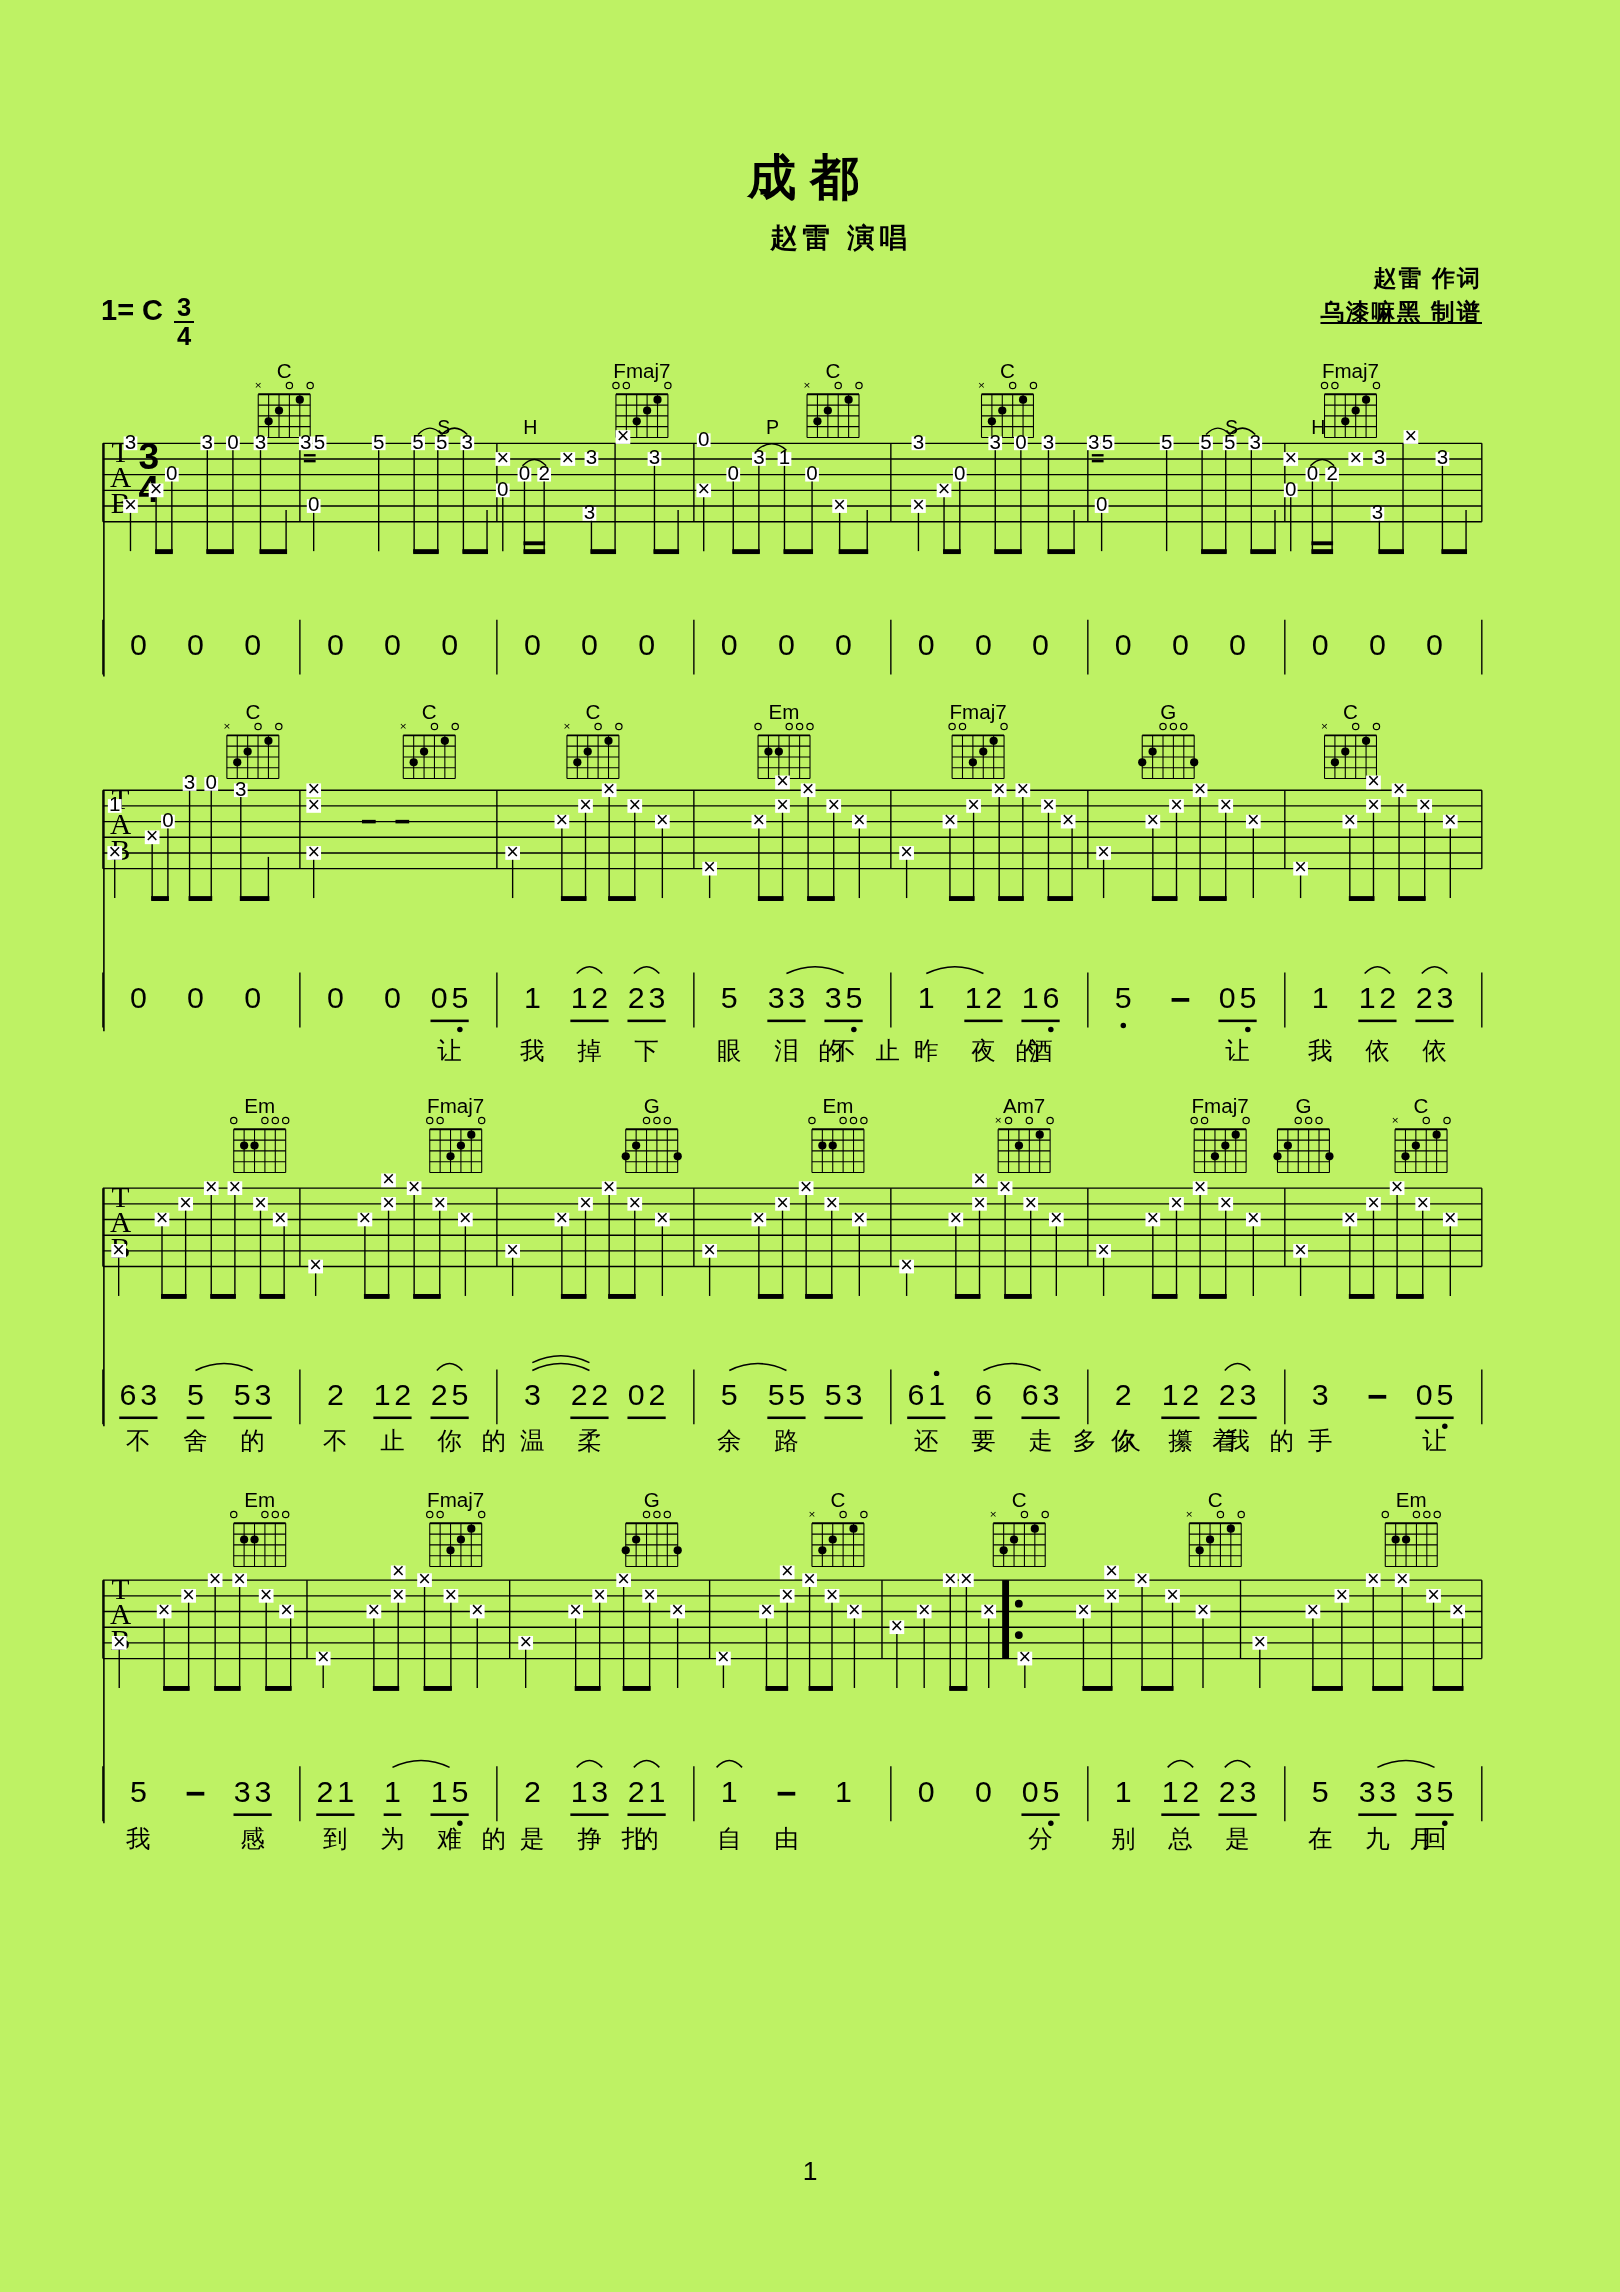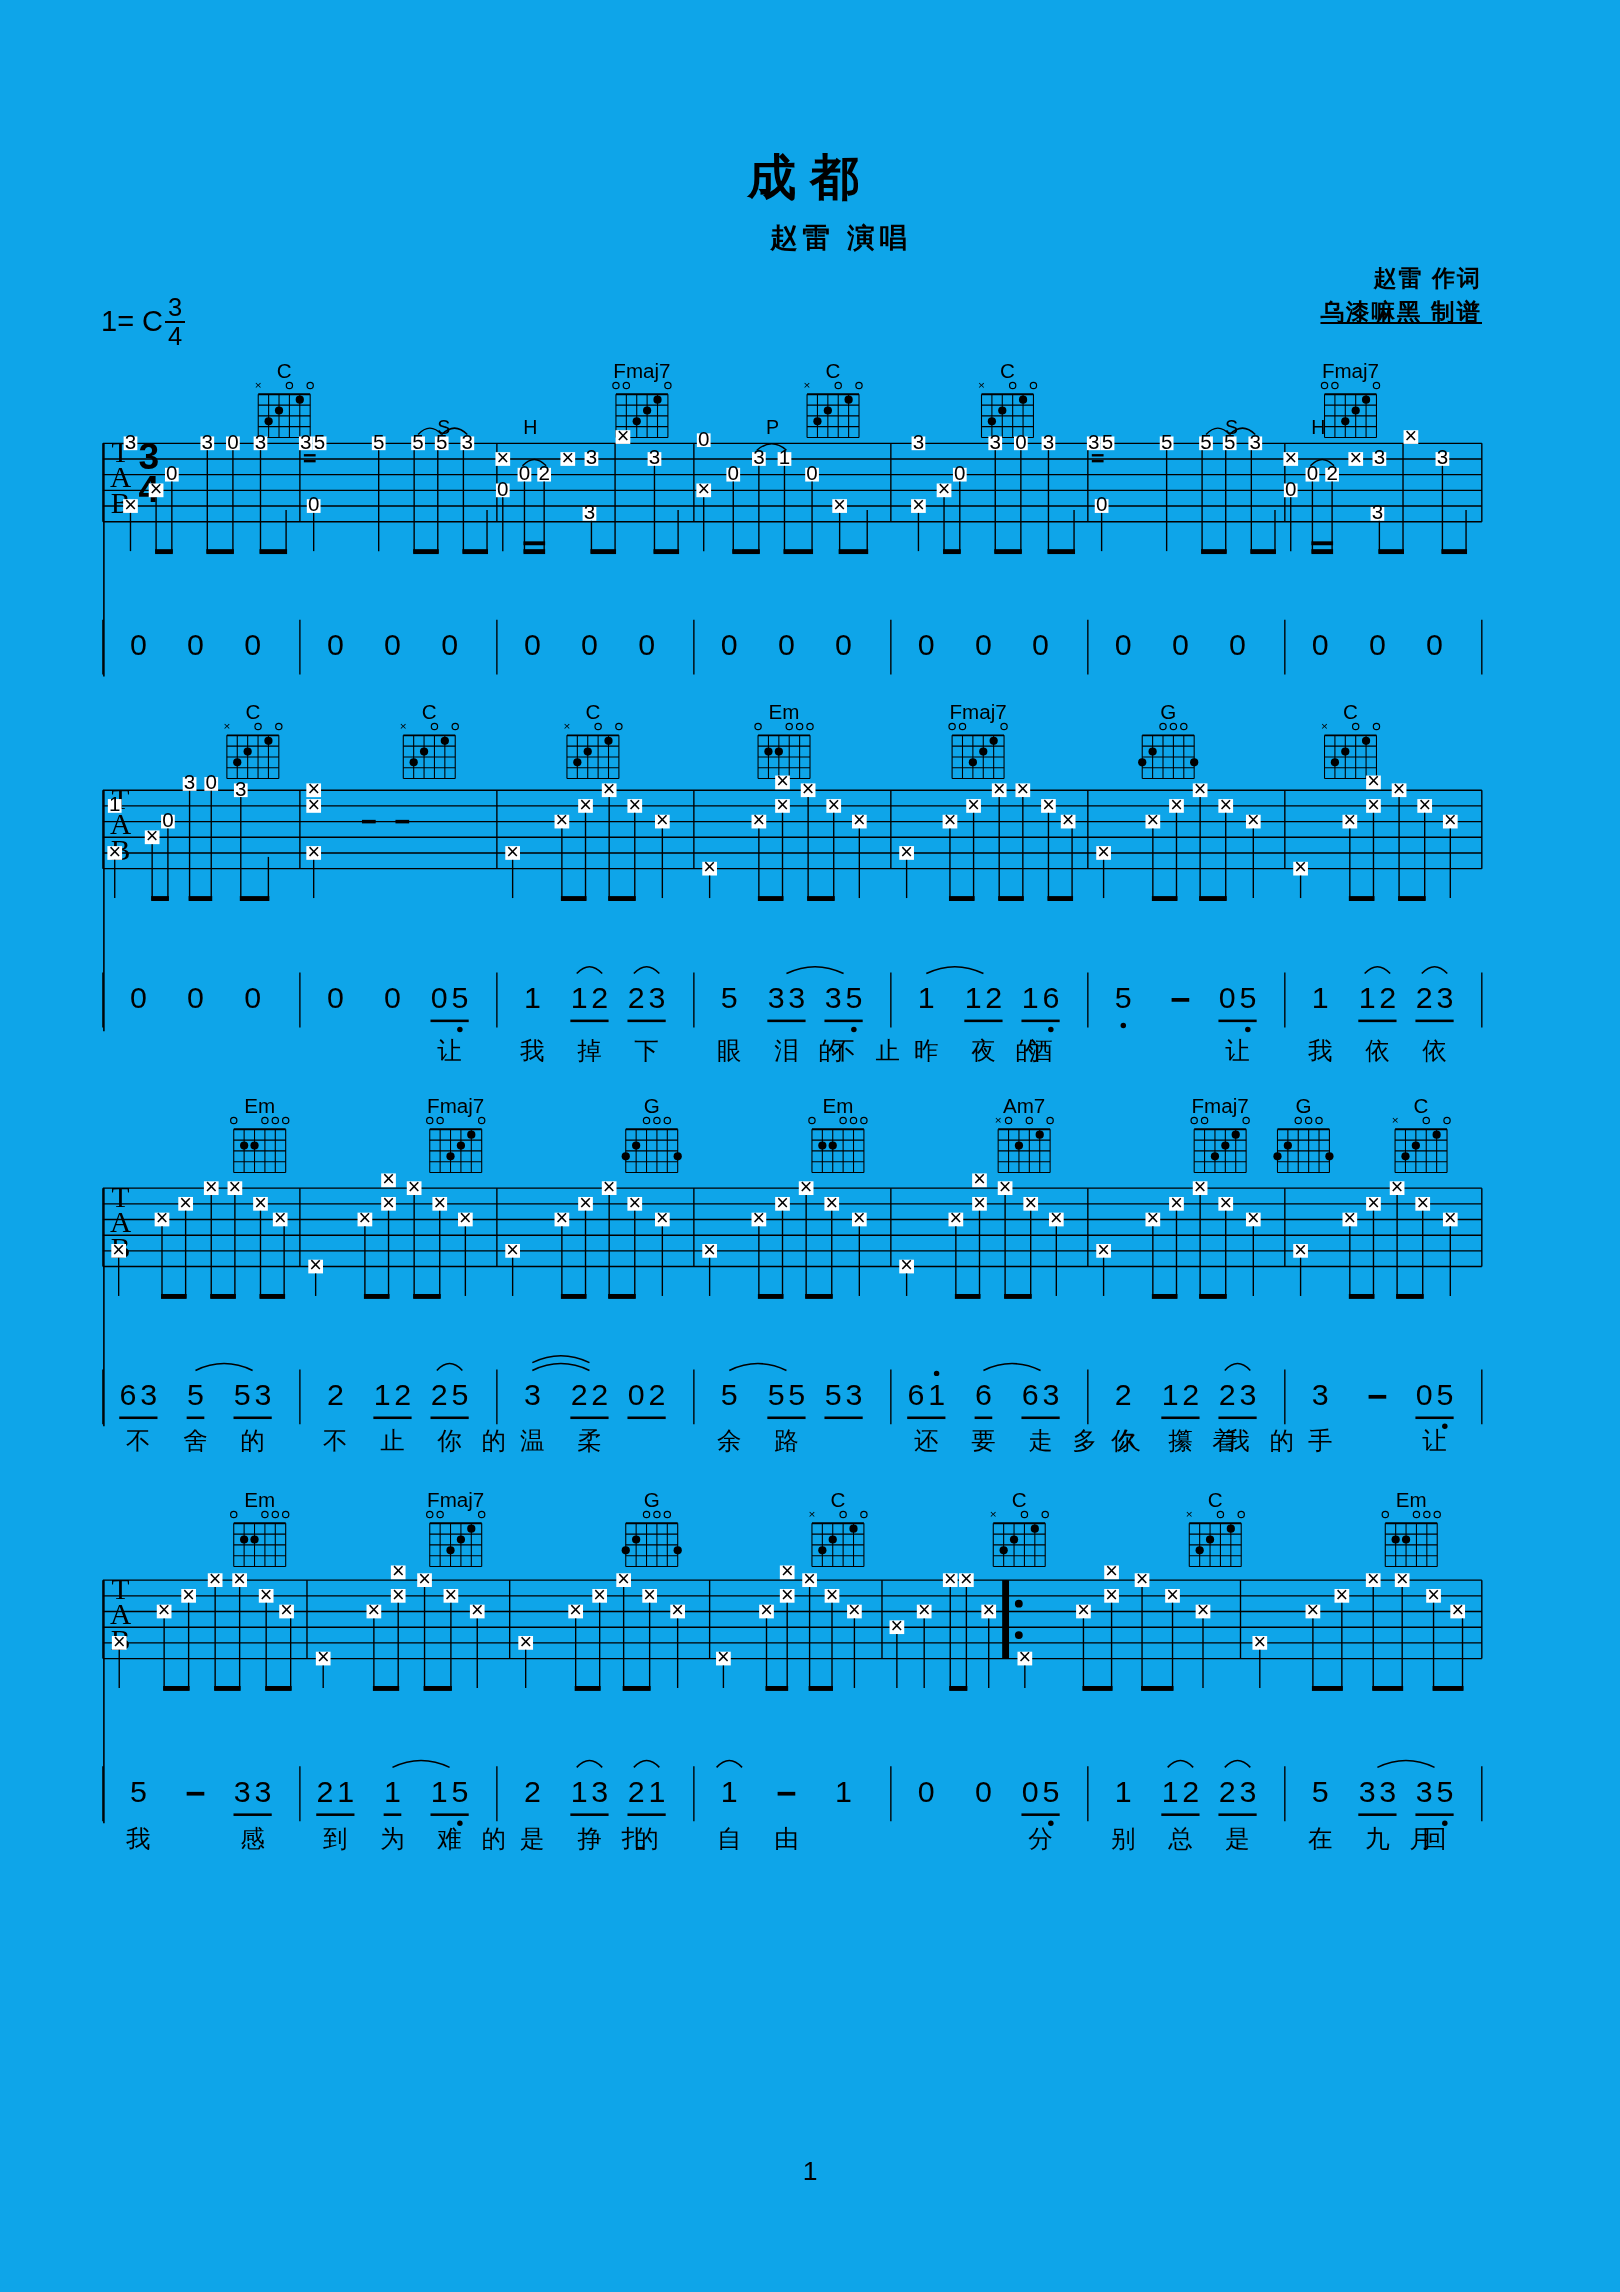--- a/index.html
+++ b/index.html
@@ -1,23 +1,23 @@
 <!DOCTYPE html>
 <html><head>
 <meta charset="utf-8">
 <style>
   html,body{margin:0;padding:0;background:#888;}
-  #sheet{position:relative;width:1620px;height:2293px;background:#0ea5e9;margin:0 auto;
+  #sheet{position:relative;width:1620px;height:2293px;background:#bef264;margin:0 auto;
          font-family:"Liberation Sans","DejaVu Sans",sans-serif;color:#000;overflow:hidden;}
   .abs{position:absolute;}
   #title{left:0;width:100%;top:145px;text-align:center;font-size:49px;font-weight:bold;letter-spacing:13.7px;}
   #subtitle{left:0;width:100%;top:220px;text-align:center;font-size:27.4px;font-weight:bold;letter-spacing:4.9px;margin-left:31px;}
   #credit1{right:138px;top:263px;font-size:23px;font-weight:bold;letter-spacing:2px;text-align:center;}
   #credit2{right:138px;top:296px;font-size:23.5px;font-weight:bold;letter-spacing:2px;text-decoration:underline;}
-  #keysig{left:101px;top:294px;font-size:29px;font-weight:normal;display:flex;align-items:center;gap:2px;}
+  #keysig{left:101px;top:294px;font-size:29px;font-weight:bold;display:flex;gap:11px;}
   #keysig .frac{display:inline-flex;flex-direction:column;align-items:center;font-size:25.5px;line-height:1.05;}
   #keysig .frac .num{border-bottom:2.5px solid #000;padding:0 2.9px;}
   #pagenum{left:0;width:100%;top:2156px;text-align:center;font-size:26.5px;}
   svg text{fill:#000;}
   .chlbl{font-size:21px;}
   .mrk{font-size:12px;}
   .tabletter{font-family:"Liberation Serif","DejaVu Serif",serif;font-size:30px;}
   .tsig{font-size:38px;font-weight:bold;}
   .st{font-size:21px;}
   .sx{font-size:22px;}

